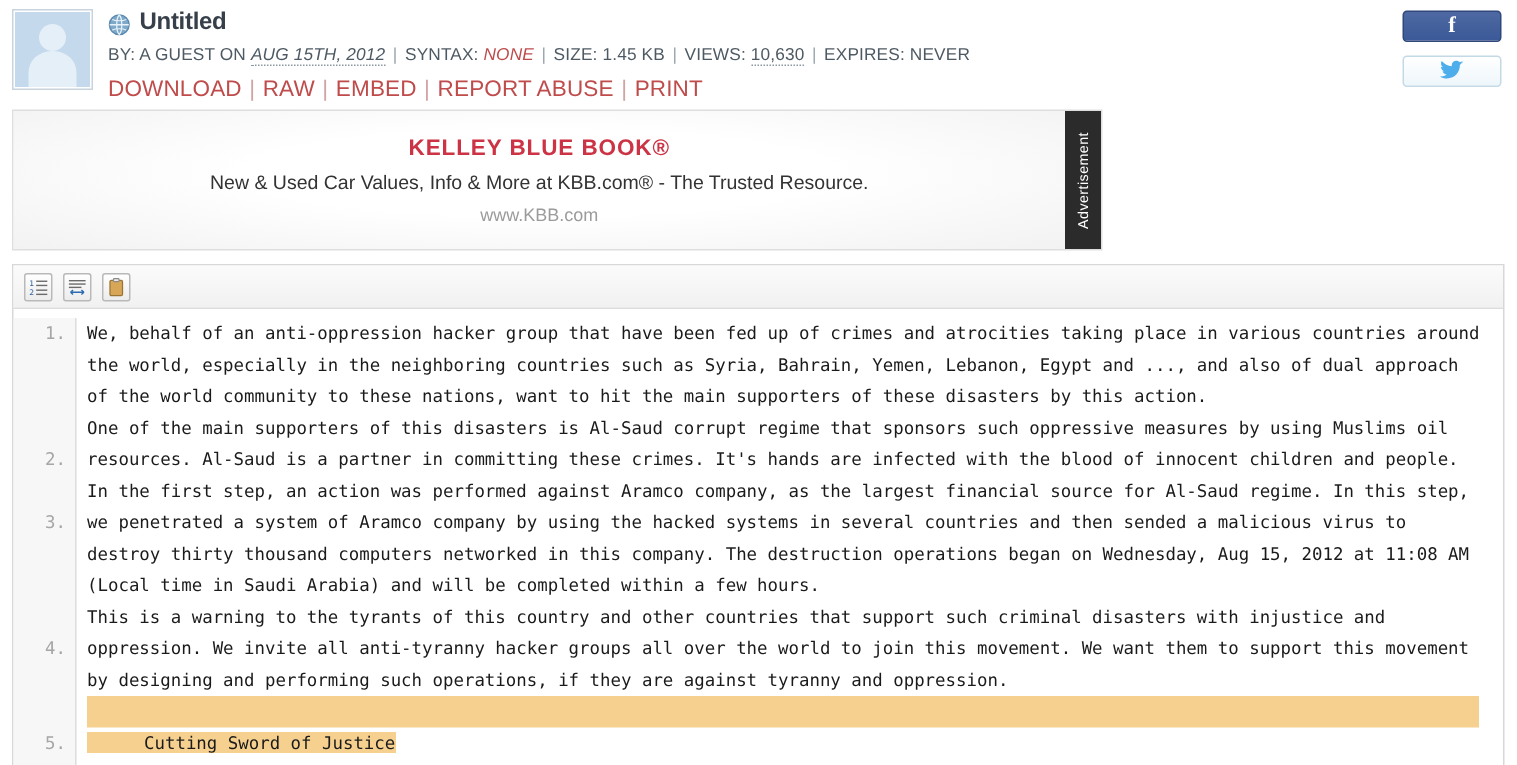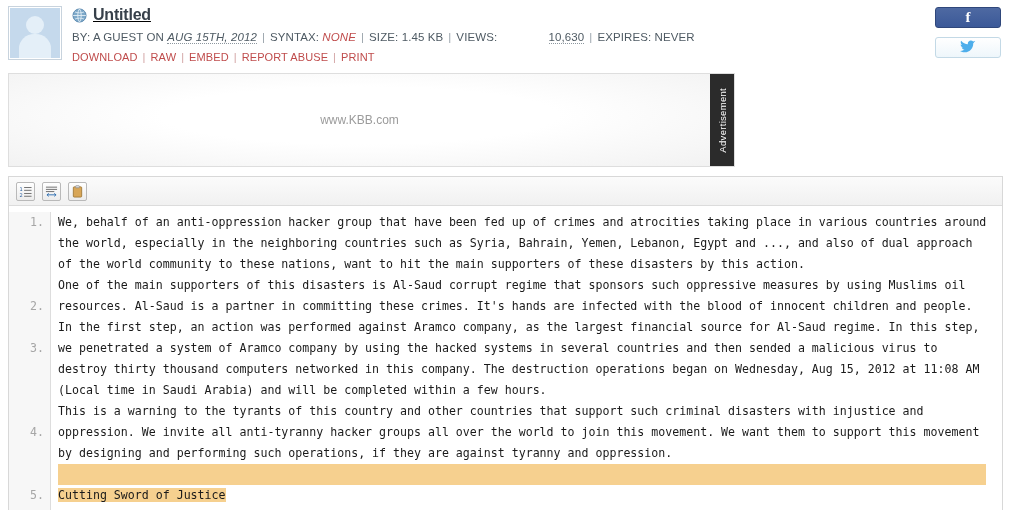--- a/index.html
+++ b/index.html
@@ -58,23 +58,22 @@
     margin-left: -32%;
     border-radius: 48% 48% 0 0;
     background: #e4eff8;
   }
 
   .title-row {
     position: absolute;
     left: 72px;
     top: 6px;
     display: flex;
-    align-items: center;
+    align-items: flex-end;
     gap: 6px;
-    text-decoration: underline;
   }
   .globe-icon {
     width: 15px;
     height: 15px;
     display: inline-block;
     flex: 0 0 auto;
   }
   .paste-title {
     font-size: 16px;
     font-weight: bold;
@@ -96,32 +95,31 @@
     padding: 0 5px;
   }
   .meta-date {
     border-bottom: 1px dotted #8d979f;
     cursor: default;
     font-style: italic;
   }
   .meta-views {
     border-bottom: 1px dotted #8d979f;
     cursor: default;
-    margin-left: 48px;
   }
   .meta-syntax-value {
     color: #bf4b4b;
     font-style: italic;
   }
 
   .links-row {
     position: absolute;
     left: 72px;
     top: 51px;
-    font-size: 11px;
+    font-size: 15px;
     white-space: nowrap;
     letter-spacing: 0.1px;
   }
   .links-row a {
     color: #bf4b4b;
     text-decoration: none;
   }
   .links-row .sep {
     color: #d2a3a3;
     padding: 0 5px;
@@ -295,20 +293,21 @@
     padding-right: 10px;
   }
   .hl-block {
     background: #f6d08f;
     display: block;
     height: 21px;
     width: 928px;
   }
   .hl-inline {
     background: #f6d08f;
+    padding-left: 38px;
   }
 </style>
 </head>
 <body>
 
 <div class="header">
 
   <div class="avatar">
     <div class="avatar-inner">
       <div class="avatar-head"></div>
@@ -340,20 +339,22 @@
         <svg viewBox="0 0 18 14" width="16" height="13">
           <path d="M17.5 1.7c-.6.3-1.3.5-2 .6.7-.4 1.2-1.1 1.5-1.9-.7.4-1.4.7-2.2.9C14.1.6 13.2.2 12.2.2c-1.9 0-3.4 1.5-3.4 3.4 0 .3 0 .5.1.8C6 4.2 3.2 2.7 1.3.4.9 1 .8 1.6.8 2.3c0 1.2.6 2.2 1.5 2.8-.6 0-1.1-.2-1.6-.4 0 1.7 1.2 3 2.7 3.4-.3.1-.6.1-.9.1-.2 0-.4 0-.6-.1.4 1.4 1.7 2.4 3.2 2.4-1.2.9-2.6 1.5-4.2 1.5H0c1.5 1 3.3 1.5 5.2 1.5 6.3 0 9.7-5.2 9.7-9.7v-.4c.7-.5 1.2-1.1 1.7-1.8z" fill="#4eaeeb"></path>
         </svg>
       </span>
     </div>
   </div>
 </div>
 
 <div class="ad-wrap">
   <div class="ad-inner">
+    <div class="ad-title">KELLEY BLUE BOOK®</div>
+    <div class="ad-sub">New &amp; Used Car Values, Info &amp; More at KBB.com® - The Trusted Resource.</div>
     <div class="ad-url">www.KBB.com</div>
   </div>
   <div class="ad-label">
     <span>Advertisement</span>
   </div>
 </div>
 
 <div class="code-panel">
 
   <div class="code-toolbar">

